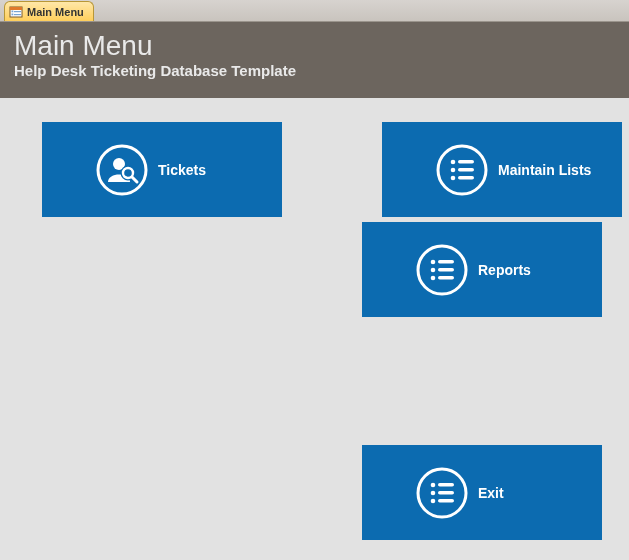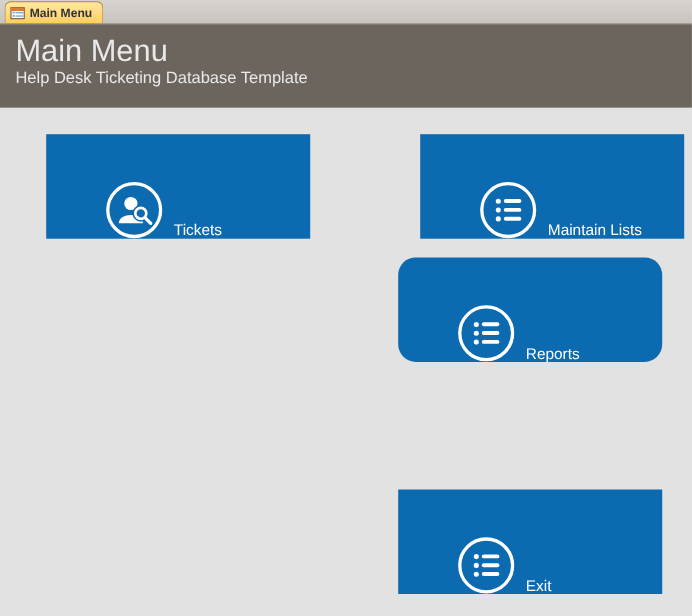--- a/index.html
+++ b/index.html
@@ -45,50 +45,51 @@
     color: #e9e9e9;
     padding: 8px 14px 14px 14px;
     height: 76px;
   }
   .header-title {
     font-size: 28px;
     font-weight: 300;
   }
   .header-subtitle {
     font-size: 15px;
-    font-weight: 400;
+    font-weight: 700;
   }
   .content {
     position: absolute;
     top: 98px; left: 0; right: 0; bottom: 0;
     background: #e2e2e2;
   }
   .tile {
     position: absolute;
     width: 240px;
     height: 95px;
     background: #0c6bb0;
     display: flex;
-    align-items: flex-end;
+    align-items: center;
     color: #fff;
+    font-weight: bold;
   }
   .tile-icon {
     width: 52px; height: 52px;
     margin-left: 54px;
     display: flex; align-items: center; justify-content: center;
   }
   .tile-label {
     font-size: 14px;
     margin-left: 10px;
   }
   
   .pos-1 { top: 24px;  left: 42px; }
   .pos-2 { top: 124px; left: 42px; }
   .pos-3 { top: 24px;  left: 362px; margin-left: 20px; }
-  .pos-4 { top: 136px; left: 362px; border-radius: 16px; }
+  .pos-4 { top: 124px; left: 362px; }
   .pos-5 { top: 347px; left: 362px; }
   svg { display: block; }
 </style>
 </head>
 <body>
 
 <div class="tab-strip">
   <div class="tab">
     <span class="icon">
       <svg width="14" height="14" viewBox="0 0 14 14">

